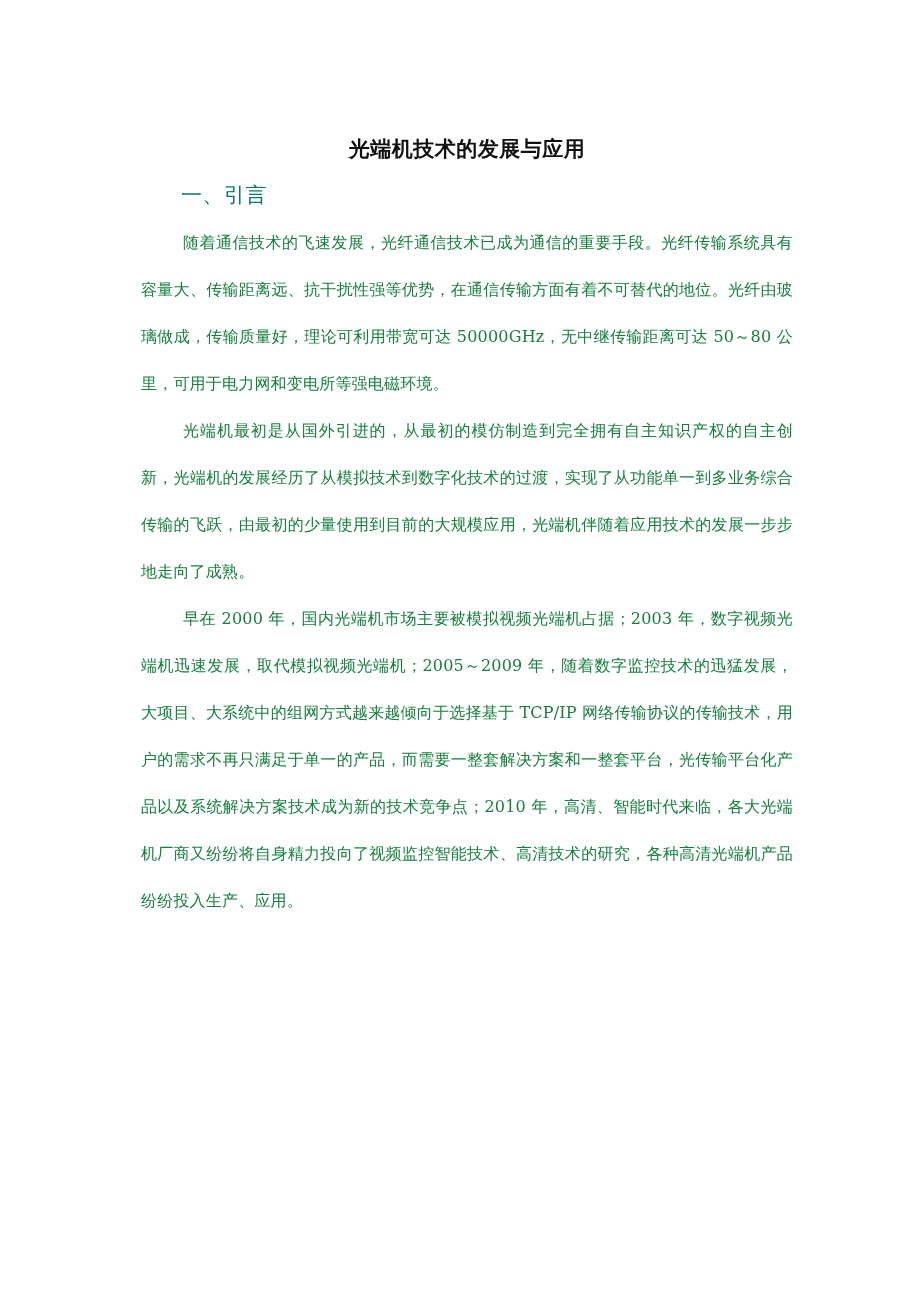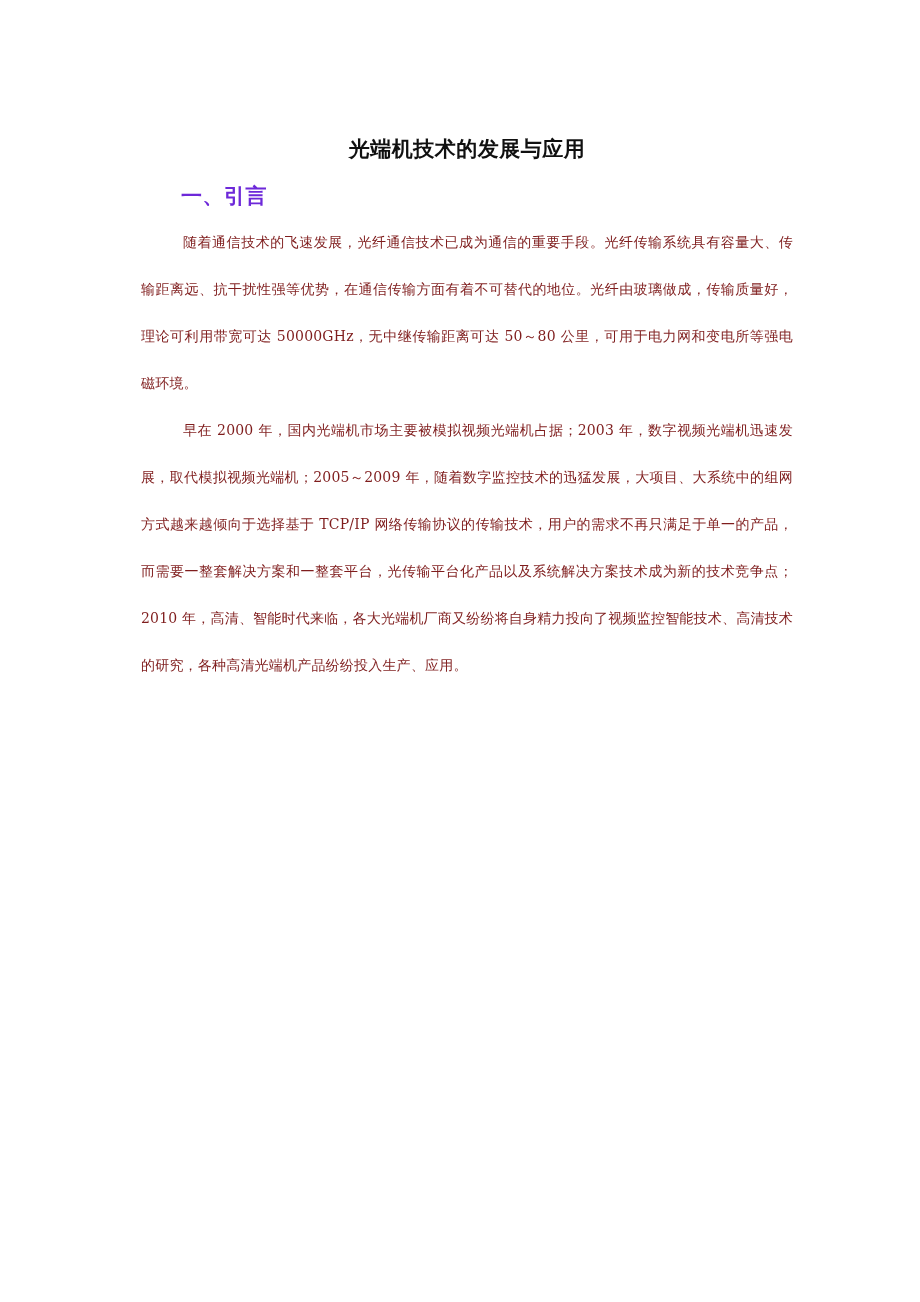--- a/index.html
+++ b/index.html
@@ -42,49 +42,50 @@
     letter-spacing: 0.5px;
     line-height: 47px;
     padding-top: 113px;
     color: #101010;
   }
 
   .section-heading {
     margin: 0;
     padding: 0;
     font-size: 21px;
-    font-weight: bold;
+    font-weight: normal;
     line-height: 47px;
     text-indent: 40px;
     letter-spacing: 0.5px;
-    color: #6d28d9;
+    color: #0f766e;
   }
 
   .para {
     margin: 0;
     padding: 0;
-    font-size: 14px;
+    font-size: 16px;
     line-height: 47px;
     text-indent: 42px;
     text-align: justify;
     text-justify: inter-ideograph;
     letter-spacing: 0.2px;
-    color: #7f1d1d;
+    color: #15803d;
   }
 </style>
 </head>
 <body>
 
 <div class="page">
   <div class="content">
 
     <h1 class="doc-title">光端机技术的发展与应用</h1>
 
     <h2 class="section-heading">一、引言</h2>
 
     <p class="para">随着通信技术的飞速发展，光纤通信技术已成为通信的重要手段。光纤传输系统具有容量大、传输距离远、抗干扰性强等优势，在通信传输方面有着不可替代的地位。光纤由玻璃做成，传输质量好，理论可利用带宽可达 50000GHz，无中继传输距离可达 50～80 公里，可用于电力网和变电所等强电磁环境。</p>
 
 
+    <p class="para">光端机最初是从国外引进的，从最初的模仿制造到完全拥有自主知识产权的自主创新，光端机的发展经历了从模拟技术到数字化技术的过渡，实现了从功能单一到多业务综合传输的飞跃，由最初的少量使用到目前的大规模应用，光端机伴随着应用技术的发展一步步地走向了成熟。</p>
 
     <p class="para">早在 2000 年，国内光端机市场主要被模拟视频光端机占据；2003 年，数字视频光端机迅速发展，取代模拟视频光端机；2005～2009 年，随着数字监控技术的迅猛发展，大项目、大系统中的组网方式越来越倾向于选择基于 TCP/IP 网络传输协议的传输技术，用户的需求不再只满足于单一的产品，而需要一整套解决方案和一整套平台，光传输平台化产品以及系统解决方案技术成为新的技术竞争点；2010 年，高清、智能时代来临，各大光端机厂商又纷纷将自身精力投向了视频监控智能技术、高清技术的研究，各种高清光端机产品纷纷投入生产、应用。</p>
 
   </div>
 </div>
 
 </body></html>

